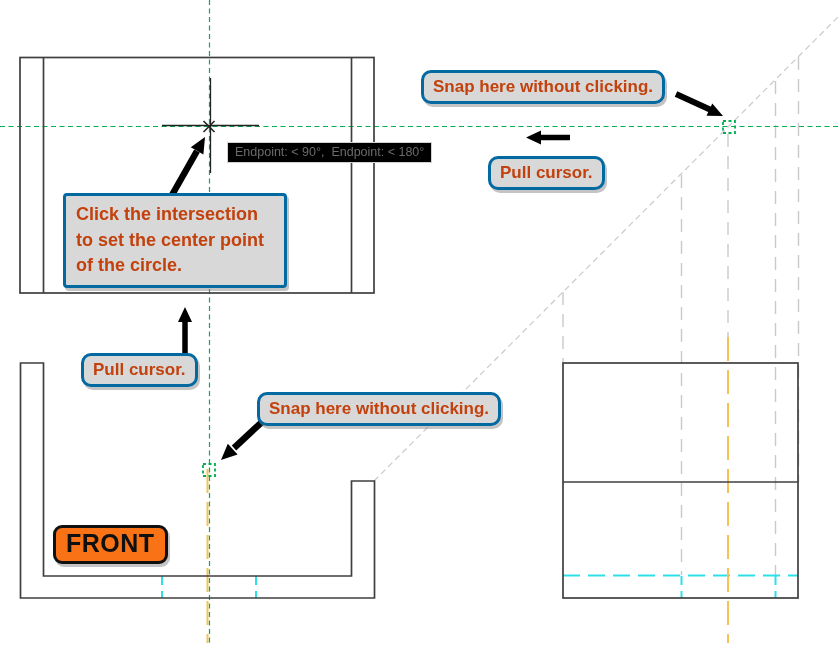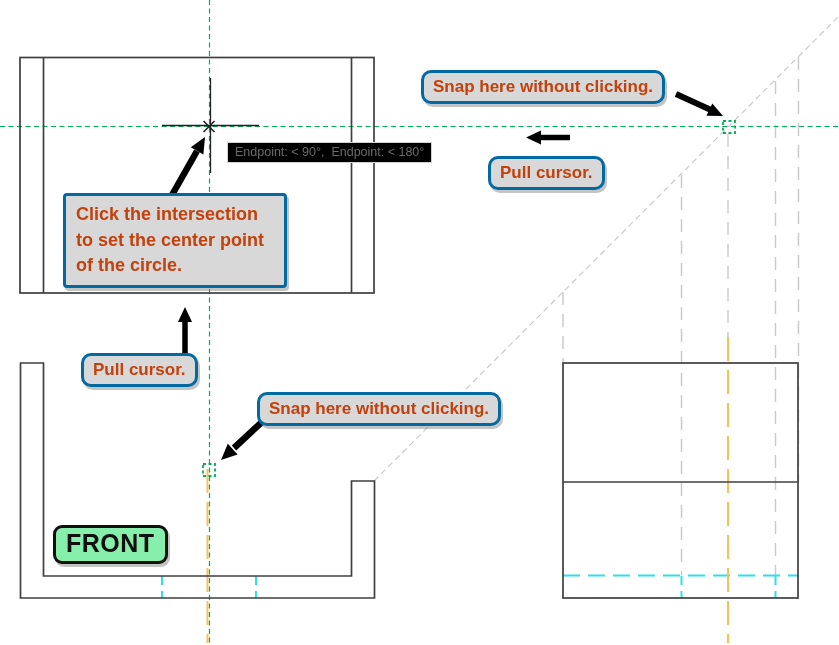--- a/index.html
+++ b/index.html
@@ -28,21 +28,21 @@
   .callout.pull-top{left:488px;top:156px;}
   .callout.click-intersection{
     left:63px;top:193px;width:198px;
     white-space:normal;font-size:18px;line-height:1.42;
     padding:6px 10px;border-width:3.5px;border-radius:4px;
   }
   .callout.pull-left{left:81px;top:353px;}
   .callout.snap-bottom{left:257px;top:392px;}
   .view-label{
     position:absolute;
-    background:#86efac;
+    background:#f97316;
     border:3.5px solid #101010;
     border-radius:9px;
     font-weight:700;
     font-size:25px;
     letter-spacing:.5px;
     color:#101010;
     padding:1px 10px 3px 10px;
     white-space:nowrap;
     box-shadow:2px 3px 0 rgba(125,125,125,.45);
   }

